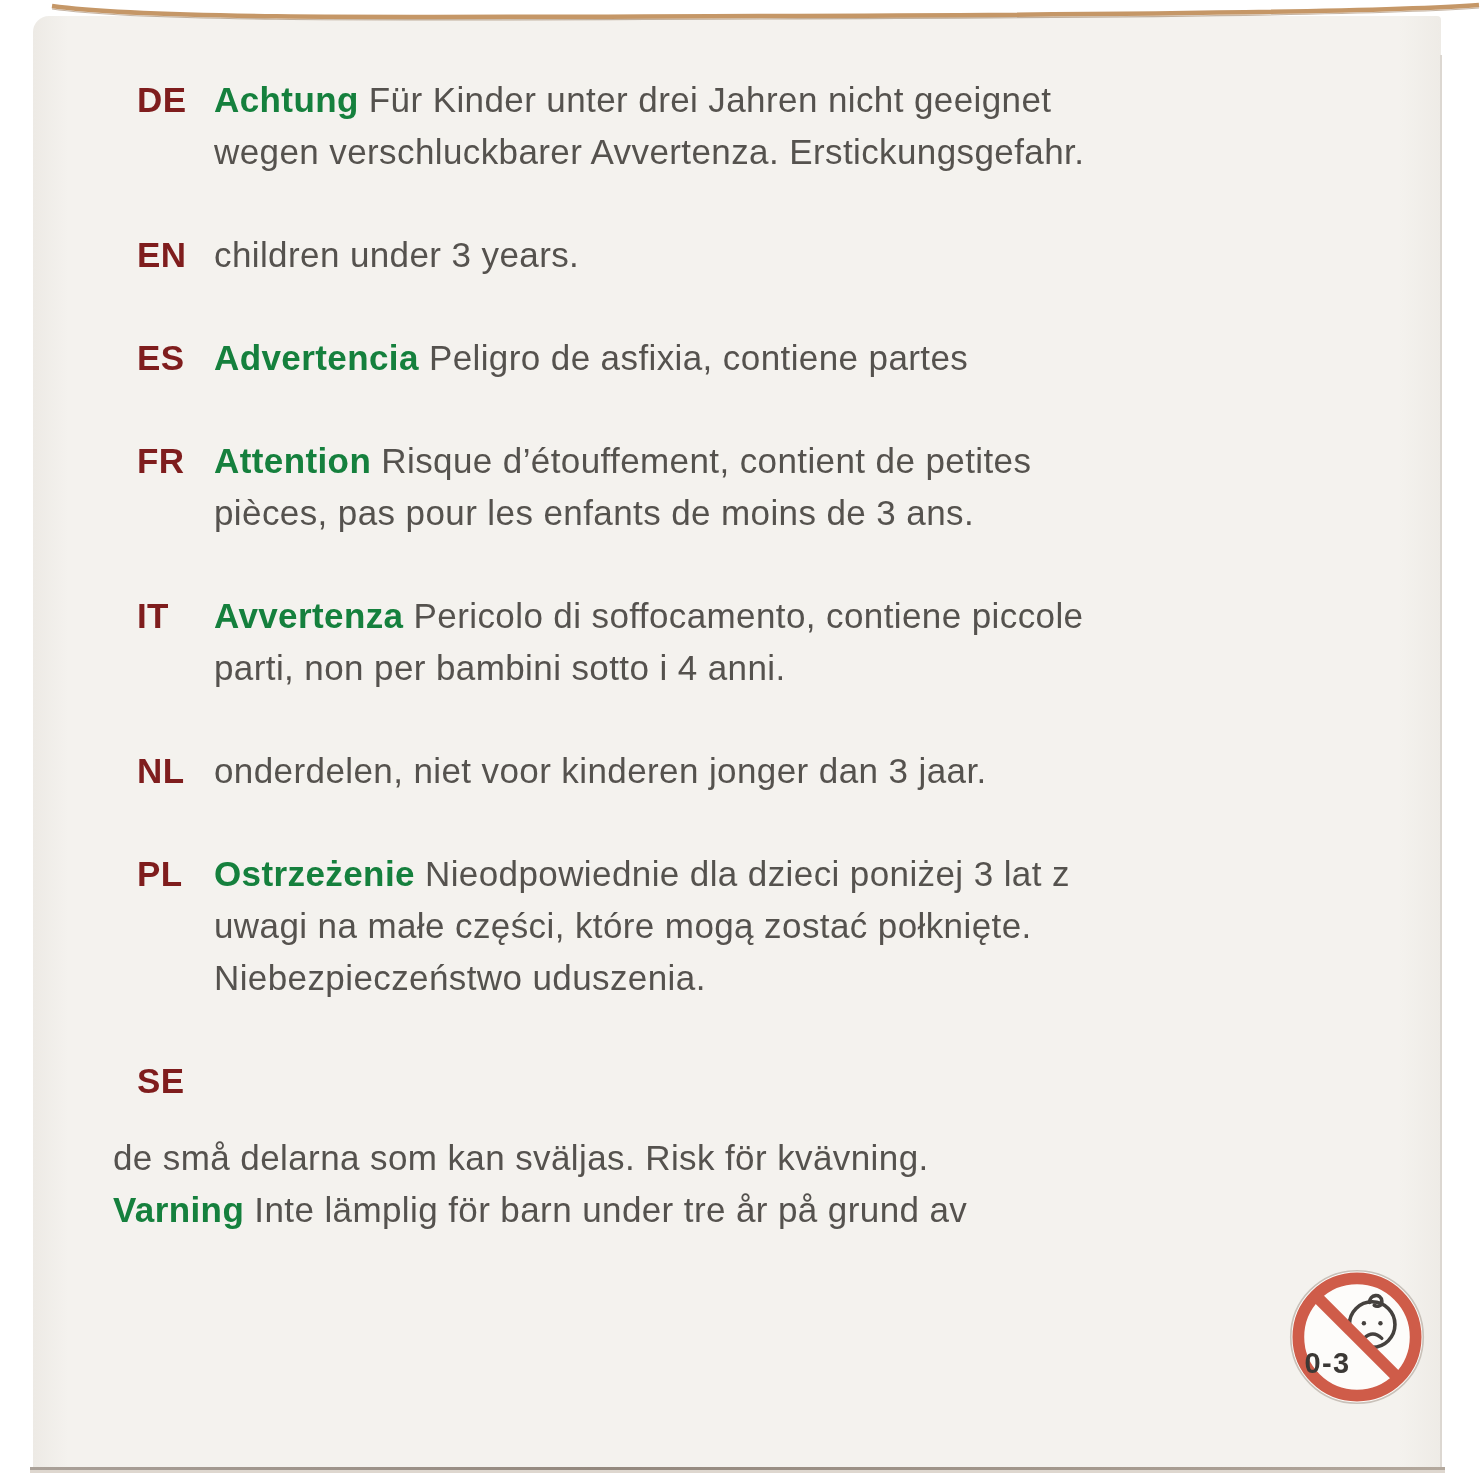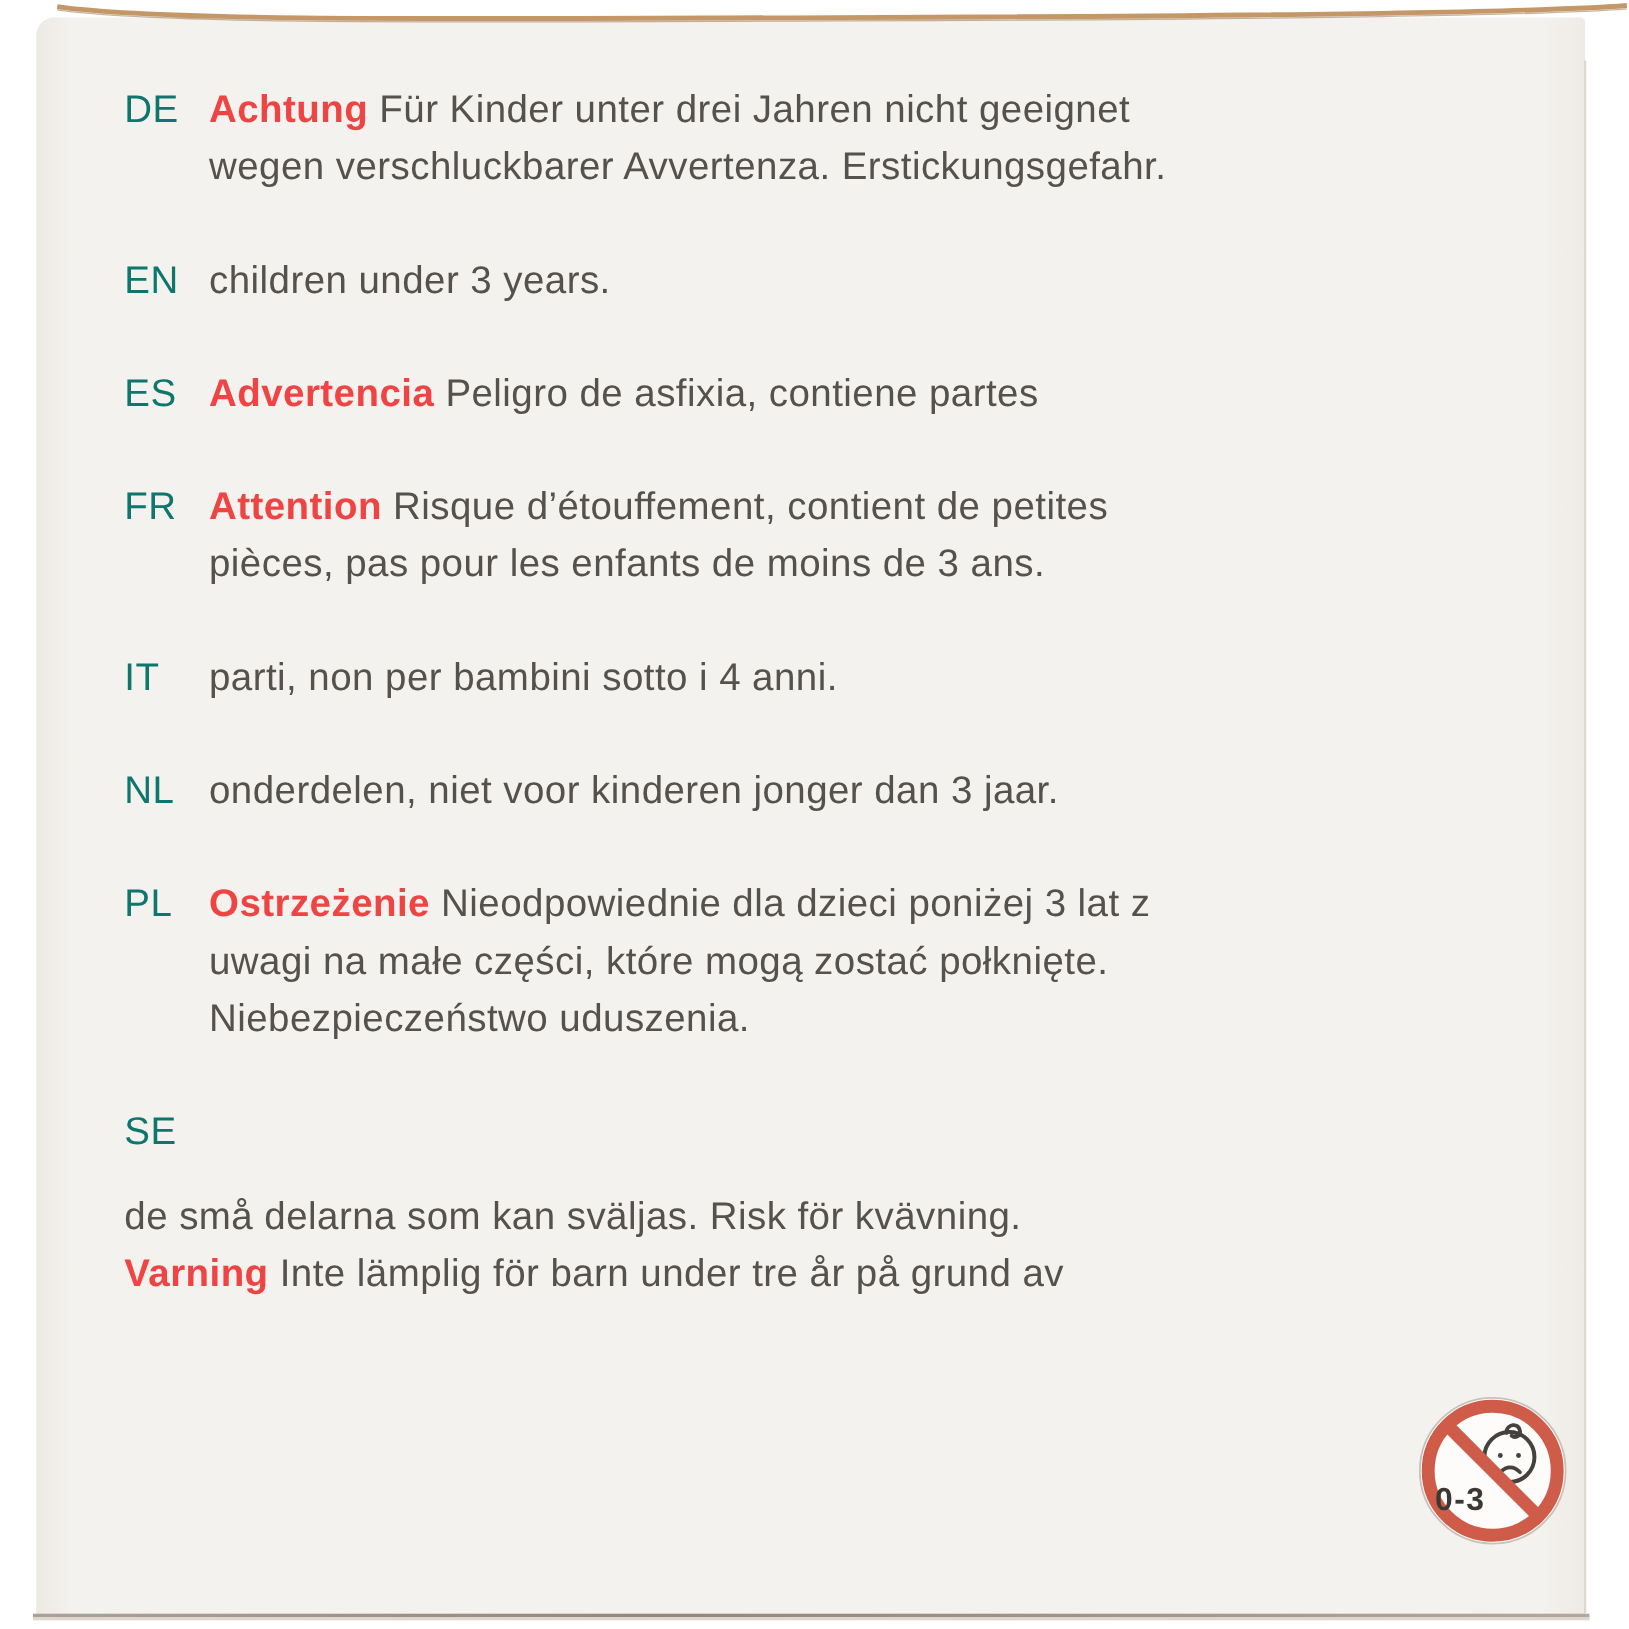--- a/index.html
+++ b/index.html
@@ -21,24 +21,24 @@
     background:linear-gradient(90deg,#aaa199 0%,#93887e 40%,#a1968b 70%,#b3a89d 100%);}
   .bottom-edge-shadow{position:absolute;left:30px;top:1470px;width:1415px;height:3px;background:#ded7cf;}
   
   .right-edge{position:absolute;left:1440px;top:55px;width:2px;height:1412px;background:#dcd7d1;}
 
   .content{position:absolute;left:33px;top:16px;width:1408px;box-sizing:border-box;
     padding:58px 36px 0 80px;}
   .row{display:flex;margin-bottom:51px;font-size:35px;line-height:52px;
     color:#55524e;letter-spacing:.4px;}
   .row:last-child{margin-bottom:0;flex-direction:column;}
-  .code{flex:0 0 77px;font-weight:normal;color:#0f766e;}
+  .code{flex:0 0 77px;font-weight:bold;color:#7f1d1d;margin-left:24px;}
   .txt{flex:1 1 auto;}
   .line{white-space:nowrap;}
-  .ttl{font-weight:bold;color:#ef4444;}
+  .ttl{font-weight:bold;color:#15803d;}
 
   .age-icon{position:absolute;left:1288px;top:1268px;width:138px;height:138px;}
 </style>
 </head>
 <body>
 
 <div class="panel"></div>
 
 <svg class="top-edge" viewBox="0 0 1481 42" preserveAspectRatio="none">
   <path d="M52 6 C 150 20, 430 17, 760 16 C 1080 15, 1390 12, 1479 5" fill="none" stroke="#c59767" stroke-width="4.5"></path>
@@ -76,20 +76,21 @@
     <span class="code">FR</span>
     <div class="txt">
         <div class="line"><b class="ttl">Attention</b> Risque d’étouffement, contient de petites</div>
         <div class="line">pièces, pas pour les enfants de moins de 3 ans.</div>
       </div>
   </div>
 
   <div class="row">
     <span class="code">IT</span>
     <div class="txt">
+        <div class="line"><b class="ttl">Avvertenza</b> Pericolo di soffocamento, contiene piccole</div>
         <div class="line">parti, non per bambini sotto i 4 anni.</div>
       </div>
   </div>
 
   <div class="row">
     <span class="code">NL</span>
     <div class="txt">
         <div class="line">onderdelen, niet voor kinderen jonger dan 3 jaar.</div>
       </div>
   </div>

